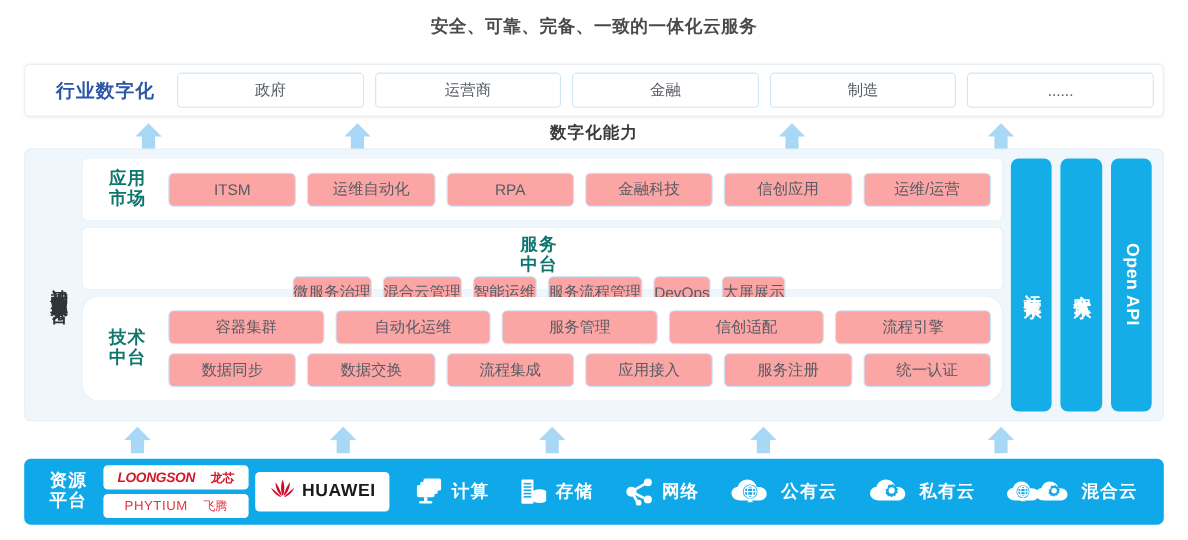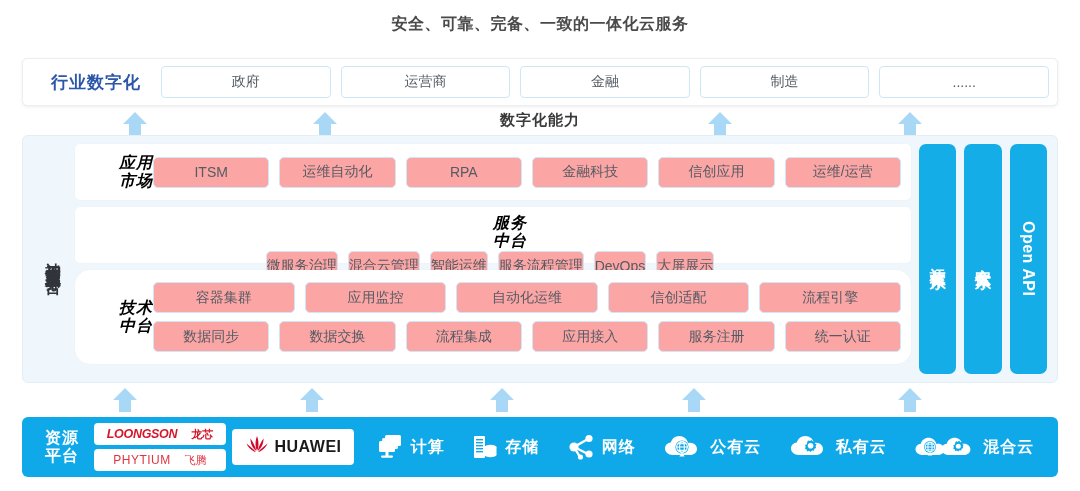--- a/index.html
+++ b/index.html
@@ -123,27 +123,26 @@
     align-items: center;
     padding: 7px 10px 7px 4px;
     box-shadow: 0 0 2px rgba(0,0,0,0.04);
   }
   .layer.app    { height: 56px; }
   .layer.svc    { height: 56px; flex-direction: column; }
   .layer.tech   { height: 94px; border-radius: 15px; }
   .layer-label {
     width: 74px;
     flex: none;
-    text-align: right;
+    text-align: center;
     font-size: 16px;
     font-weight: bold;
-    color: #000000;
+    color: #0f766e;
     line-height: 1.15;
     letter-spacing: 1px;
-    font-style: italic;
   }
   .layer-grid {
     flex: 1;
     display: flex;
     flex-direction: column;
     gap: 8px;
     min-width: 0;
   }
   .chip-row { display: flex; gap: 10px; }
   .chip {
@@ -335,22 +334,22 @@
     </div>
 
     <div class="layer tech">
       <div class="layer-label">
         <span>技术</span><br>
         <span>中台</span>
       </div>
       <div class="layer-grid">
         <div class="chip-row">
           <div class="chip">容器集群</div>
-          <div class="chip">应用监控</div>
           <div class="chip">自动化运维</div>
+          <div class="chip">服务管理</div>
           <div class="chip">信创适配</div>
           <div class="chip">流程引擎</div>
         </div>
         <div class="chip-row">
           <div class="chip">数据同步</div>
           <div class="chip">数据交换</div>
           <div class="chip">流程集成</div>
           <div class="chip">应用接入</div>
           <div class="chip">服务注册</div>
           <div class="chip">统一认证</div>

